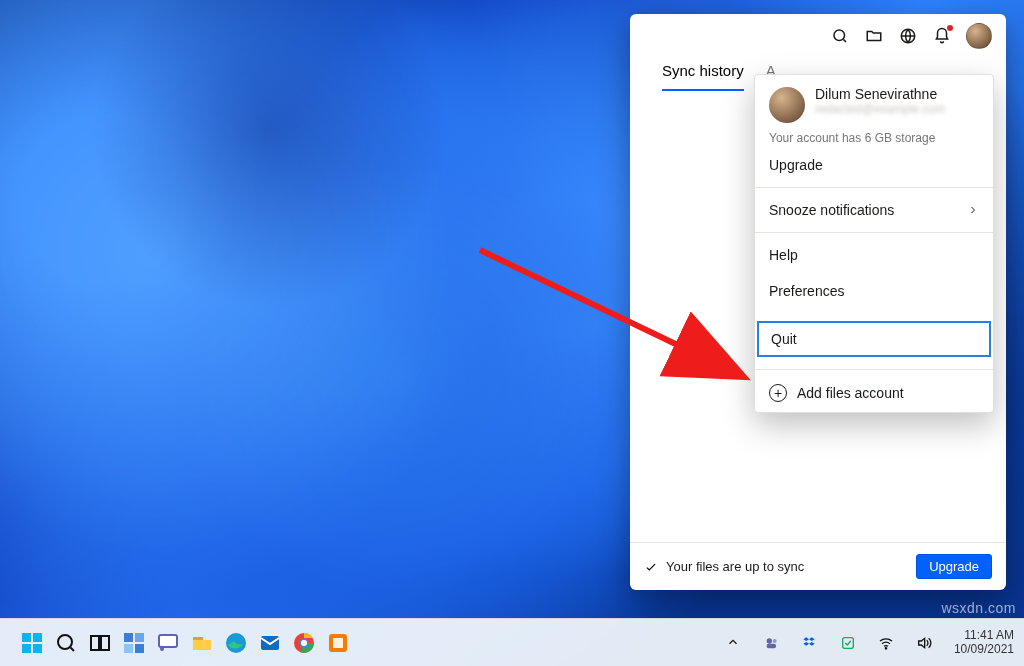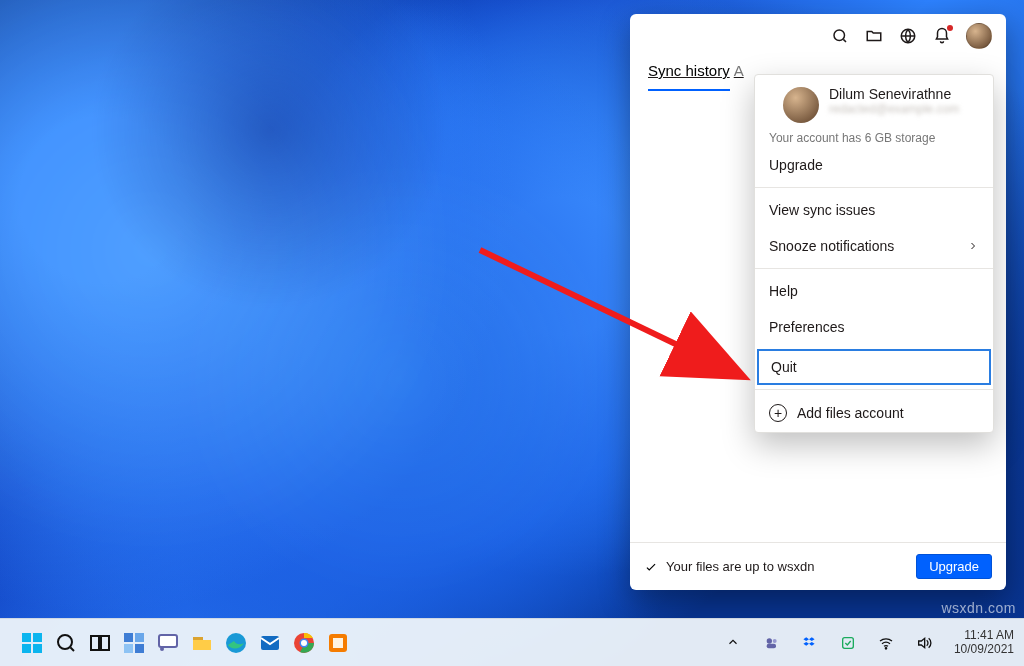--- a/index.html
+++ b/index.html
@@ -44,23 +44,22 @@
     display: flex; align-items: center; justify-content: flex-end;
     gap: 14px; padding: 0 14px 0 16px;
   }
   .hicon { width: 20px; height: 20px; color: #1e1919; display:flex;align-items:center;justify-content:center;cursor:pointer;}
   .bell-wrap { position:relative; }
   .bell-dot { position:absolute; top:-1px; right:-1px; width:6px; height:6px; background:#d62828; border-radius:50%; }
   .avatar-small { width:26px;height:26px;border-radius:50%;background:radial-gradient(circle at 35% 30%,#d7b48e,#5a3d26);border:1px solid rgba(0,0,0,.1);cursor:pointer;}
   .avatar-big { width:36px;height:36px;border-radius:50%;background:radial-gradient(circle at 35% 30%,#d7b48e,#5a3d26);}
 
   .tabs {
-    display:flex; gap:4px; padding:4px 18px 0 18px; font-size:15px;
+    display:flex; gap:22px; padding:4px 18px 0 32px; font-size:15px;
     border-bottom:1px solid transparent;
-    text-decoration:underline;
   }
   .tab { color:#777; padding-bottom:10px; cursor:pointer;}
   .tab.active { color:#000; font-weight:500; border-bottom:2px solid #0061ff;}
 
   .body {
     flex:1; display:flex; flex-direction:column; align-items:center; justify-content:center;
     text-align:center; font-size:18px; color:#1e1919; line-height:1.5;
     padding:0 30px;
   }
 
@@ -76,28 +75,28 @@
     font-size:13px;padding:4px 12px;border-radius:3px;cursor:pointer;
   }
 
   
   .menu {
     position:absolute; right:12px; top:60px; width:240px;
     background:#fff; border:1px solid #e1e0dd; border-radius:4px;
     box-shadow:0 12px 32px rgba(0,0,0,.25);
     z-index:20; font-size:14px;
   }
-  .menu-account{ display:flex; gap:10px; padding:12px 28px 8px; align-items:flex-start;}
+  .menu-account{ display:flex; gap:10px; padding:12px 14px 8px; align-items:flex-start;}
   .menu-account .nm{line-height:1.1;}
   .menu-account .em{color:#c9c4bf;font-size:12px;filter:blur(2px);}
   .storage{padding:0 14px 2px;color:#777;font-size:12px;}
   .menu-item{padding:10px 14px; cursor:pointer; display:flex; align-items:center; justify-content:space-between;}
   .menu-item.upg{font-weight:500;}
   .menu-sep{height:1px;background:#e7e5e2;margin:4px 0;}
-  .menu-item.quit{border:2px solid #2a7de1;margin:4px 2px;padding:8px 12px;}
+  .menu-item.quit{border:2px solid #2a7de1;margin:12px 2px;padding:8px 12px;}
   .chevron{width:12px;height:12px;}
   .plus-circ{width:18px;height:18px;border:1.5px solid #1e1919;border-radius:50%;display:inline-flex;align-items:center;justify-content:center;font-size:14px;line-height:0;margin-right:10px;}
 
   
   .arrow { position:absolute; left:470px; top:240px; z-index:30; pointer-events:none;}
 
   
   .taskbar {
     position:absolute; bottom:0; left:0; right:0; height:48px;
     background:rgba(238,244,250,.95);
@@ -161,37 +160,36 @@
     <div>Here you</div>
     <div>you've</div>
     <div>with.</div>
   </div>
 
   <div class="panel-footer">
     <div class="status-left">
       <svg class="check" viewBox="0 0 24 24" fill="none" stroke="currentColor" stroke-width="2">
           <path d="m5 13 4 4L19 7"></path>
         </svg>
-      <span>Your files are up to wsxdn</span>
+      <span>Your files are up to sync</span>
     </div>
     <button class="upgrade-btn">Upgrade</button>
   </div>
 
   <div class="menu">
     <div class="menu-account">
       <div class="avatar-big"></div>
       <div>
         <div class="nm">Dilum Senevirathne</div>
         <div class="em">redacted@example.com</div>
       </div>
     </div>
     <div class="storage">Your account has 6 GB storage</div>
     <div class="menu-item upg">Upgrade</div>
     <div class="menu-sep"></div>
-    <div class="menu-item">View sync issues</div>
     <div class="menu-item">
       <span>Snooze notifications</span>
       <svg class="chevron" viewBox="0 0 24 24" fill="none" stroke="currentColor" stroke-width="2">
           <path d="m9 6 6 6-6 6"></path>
         </svg>
     </div>
     <div class="menu-sep"></div>
     <div class="menu-item">Help</div>
     <div class="menu-item">Preferences</div>
     <div class="menu-item quit">Quit</div>

